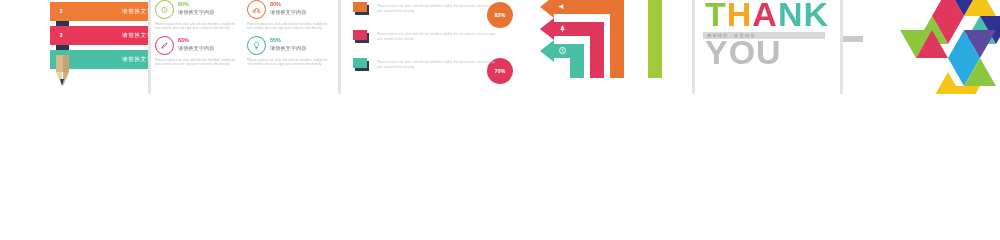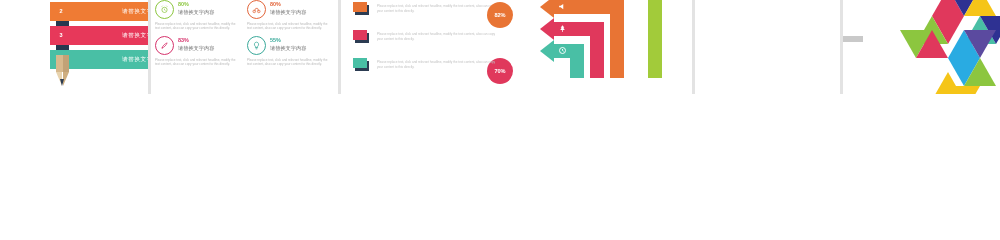--- a/index.html
+++ b/index.html
@@ -372,20 +372,28 @@
             <path d="M12 8v4l3 2"></path>
         </svg>
       </div>
     </div>
 
     <div class="greenbar"></div>
   </div>
 
   <div class="divider" style="left:692px;"></div>
 
+  <div class="slide" id="slide5">
+    <div class="thank">
+      <span style="color:#8cc63f;">T</span><span style="color:#f5a623;">H</span><span style="color:#e0385c;">A</span><span style="color:#49bfa5;">N</span><span style="color:#49bfa5;">K</span>
+    </div>
+    <div class="ruleband"></div>
+    <div class="subcn">感谢聆听，欢迎指导</div>
+    <div class="you">YOU</div>
+  </div>
 
   <div class="divider" style="left:840px;"></div>
 
   <div class="slide" id="slide6">
     <div class="graychip"></div>
 
     <div class="tri" style="left:89px;top:-12px;border-left:16px solid transparent;border-right:16px solid transparent;border-bottom:28px solid #e0385c;"></div>
     <div class="tri" style="left:105px;top:-12px;border-left:16px solid transparent;border-right:16px solid transparent;border-top:28px solid #2e3192;"></div>
     <div class="tri" style="left:121px;top:-12px;border-left:16px solid transparent;border-right:16px solid transparent;border-bottom:28px solid #f5c518;"></div>
 

